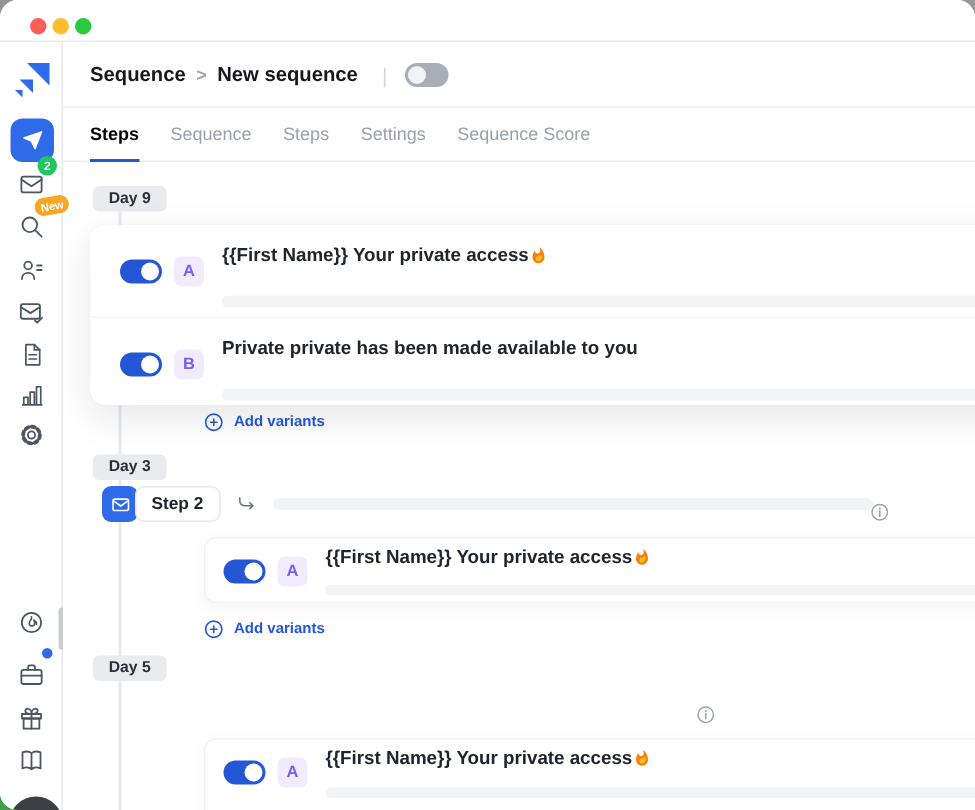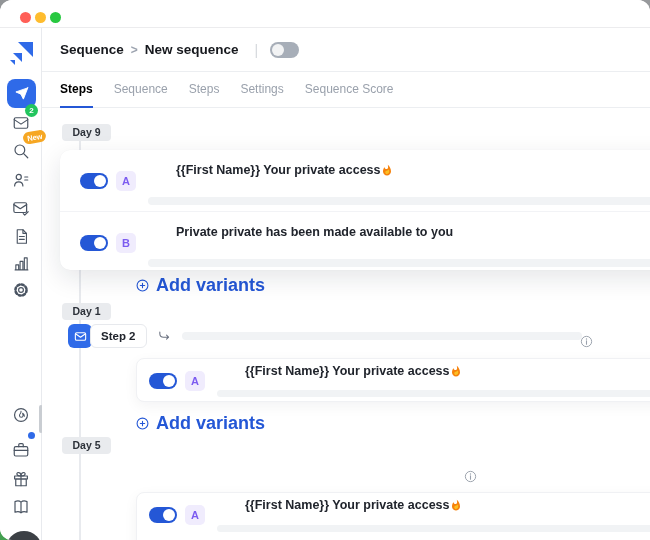--- a/index.html
+++ b/index.html
@@ -49,24 +49,24 @@
   .content { position:absolute; left:42px; top:108px; right:0; bottom:0; background:#fff; overflow:hidden; }
   .timeline-line { position:absolute; left:37px; top:30px; bottom:0; width:2px; background:#e8eaee; }
   .day-badge { position:absolute; left:20px; width:49px; height:17px; background:#e9ebee; border-radius:4px; font-size:10.5px; font-weight:700; color:#2c3139; text-align:center; line-height:17px; z-index:2; }
 
   .card { position:absolute; background:#fff; z-index:3; }
   .card1 { left:18px; top:42px; width:640px; height:120px; border-radius:10px; box-shadow:0 8px 26px rgba(20,28,45,.11), 0 0 1px rgba(20,28,45,.06); }
   .card-divider { position:absolute; left:0; right:0; top:61px; height:1px; background:#f2f3f6; }
   .variant-row { position:absolute; left:0; right:0; height:61px; }
   .vr-toggle { position:absolute; top:23px; }
   .vbadge { position:absolute; width:20px; height:20px; border-radius:5px; background:#f0ecfd; color:#7c5cf0; font-size:11px; font-weight:700; text-align:center; line-height:20px; top:21px; }
-  .subject { position:absolute; font-size:12.5px; font-weight:700; color:#20242c; top:13px; white-space:nowrap; display:flex; align-items:center; gap:0;margin-left:28px; }
+  .subject { position:absolute; font-size:12.5px; font-weight:700; color:#20242c; top:13px; white-space:nowrap; display:flex; align-items:center; gap:0; }
   .skeleton { position:absolute; height:8px; background:#f1f3f5; border-radius:4px; }
 
-  .addvariants { position:absolute; display:flex; align-items:center; gap:7px; color:#2457d6; font-size:18px; font-weight:600; z-index:2; }
+  .addvariants { position:absolute; display:flex; align-items:center; gap:7px; color:#2457d6; font-size:10px; font-weight:600; z-index:2; }
 
   .steprow { position:absolute; display:flex; align-items:center; z-index:3; }
   .step-mail { width:24px; height:24px; background:#2f6ae8; border-radius:6px; display:flex; align-items:center; justify-content:center; }
   .step-pill { height:24px; background:#fff; border:1px solid #e7e9ed; border-radius:6px; font-size:11.5px; font-weight:700; color:#20242c; line-height:22px; padding:0 10px; margin-left:-2px; }
   .step-action { margin-left:10px; display:flex; align-items:center; }
   .info-icon { position:absolute; z-index:3; }
 
   .card-sm { border-radius:8px; border:1px solid #f0f1f4; box-shadow:0 4px 14px rgba(20,28,45,.05); }
   .card2 { left:94px; top:250px; width:564px; height:44px; }
   .card3 { left:94px; top:384px; width:564px; height:70px; }
@@ -238,21 +238,21 @@
       </div>
 
       <div class="addvariants" style="left:94px;top:167px;">
         <svg width="13" height="13" viewBox="0 0 24 24" style="stroke:#2457d6;fill:none;stroke-width:2;stroke-linecap:round;">
           <circle cx="12" cy="12" r="10"></circle>
             <path d="M12 8 v8 M8 12 h8"></path>
         </svg>
         <span>Add variants</span>
       </div>
 
-      <div class="day-badge" style="top:195px;">Day 1</div>
+      <div class="day-badge" style="top:195px;">Day 3</div>
 
       <div class="steprow" style="left:26px;top:216px;">
         <span class="step-mail">
           <svg width="13" height="13" viewBox="0 0 24 24" style="stroke:#fff;fill:none;stroke-width:2;stroke-linecap:round;stroke-linejoin:round;">
             <rect x="2.5" y="5" width="19" height="14" rx="2.5"></rect>
               <path d="M3.5 7.5 L12 13.5 L20.5 7.5"></path>
           </svg>
         </span>
         <span class="step-pill">Step 2</span>
         <span class="step-action">

